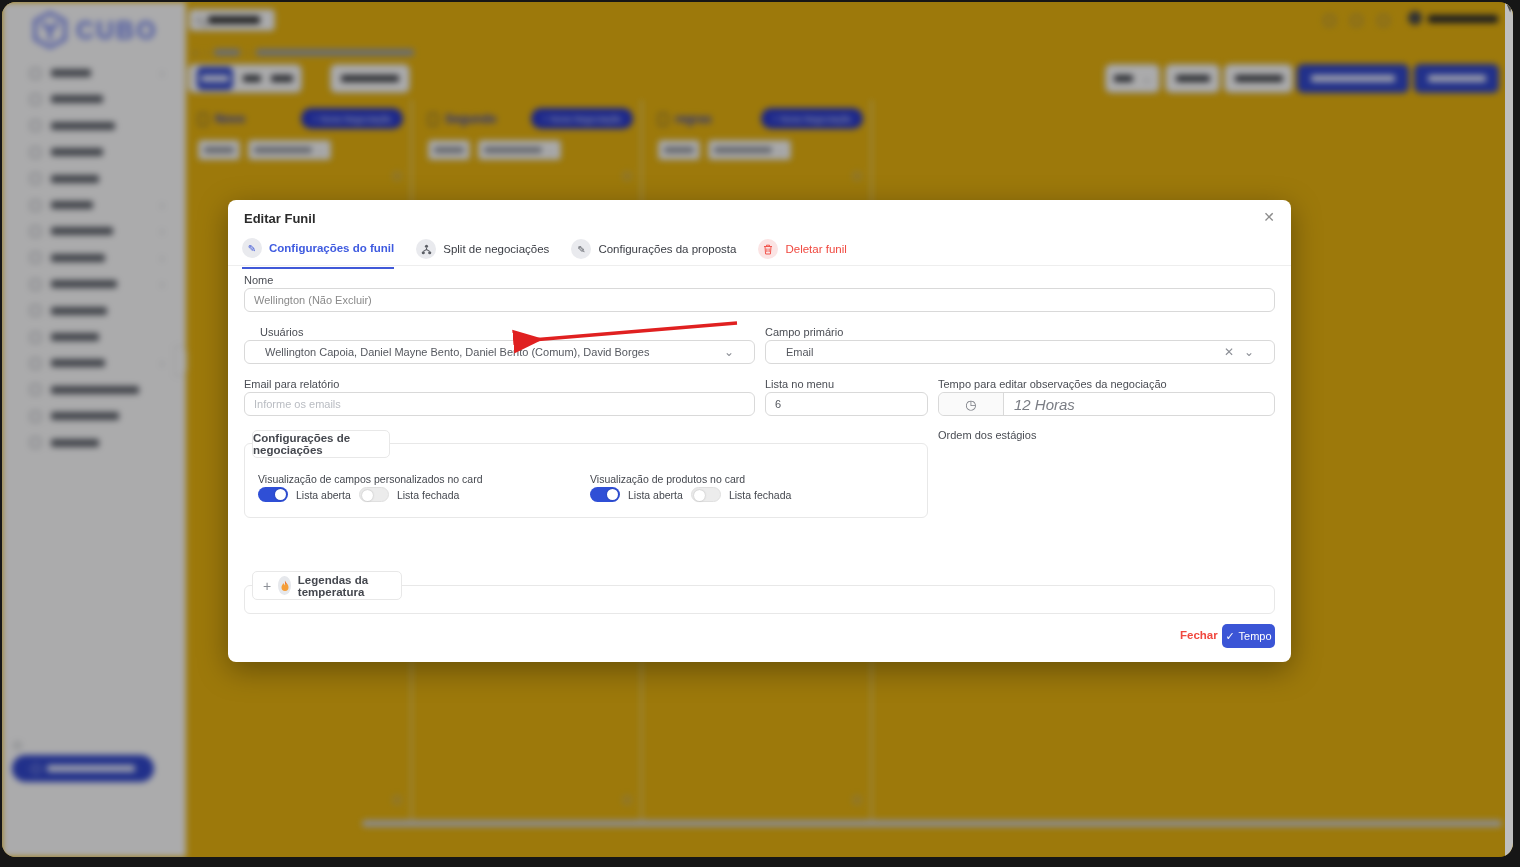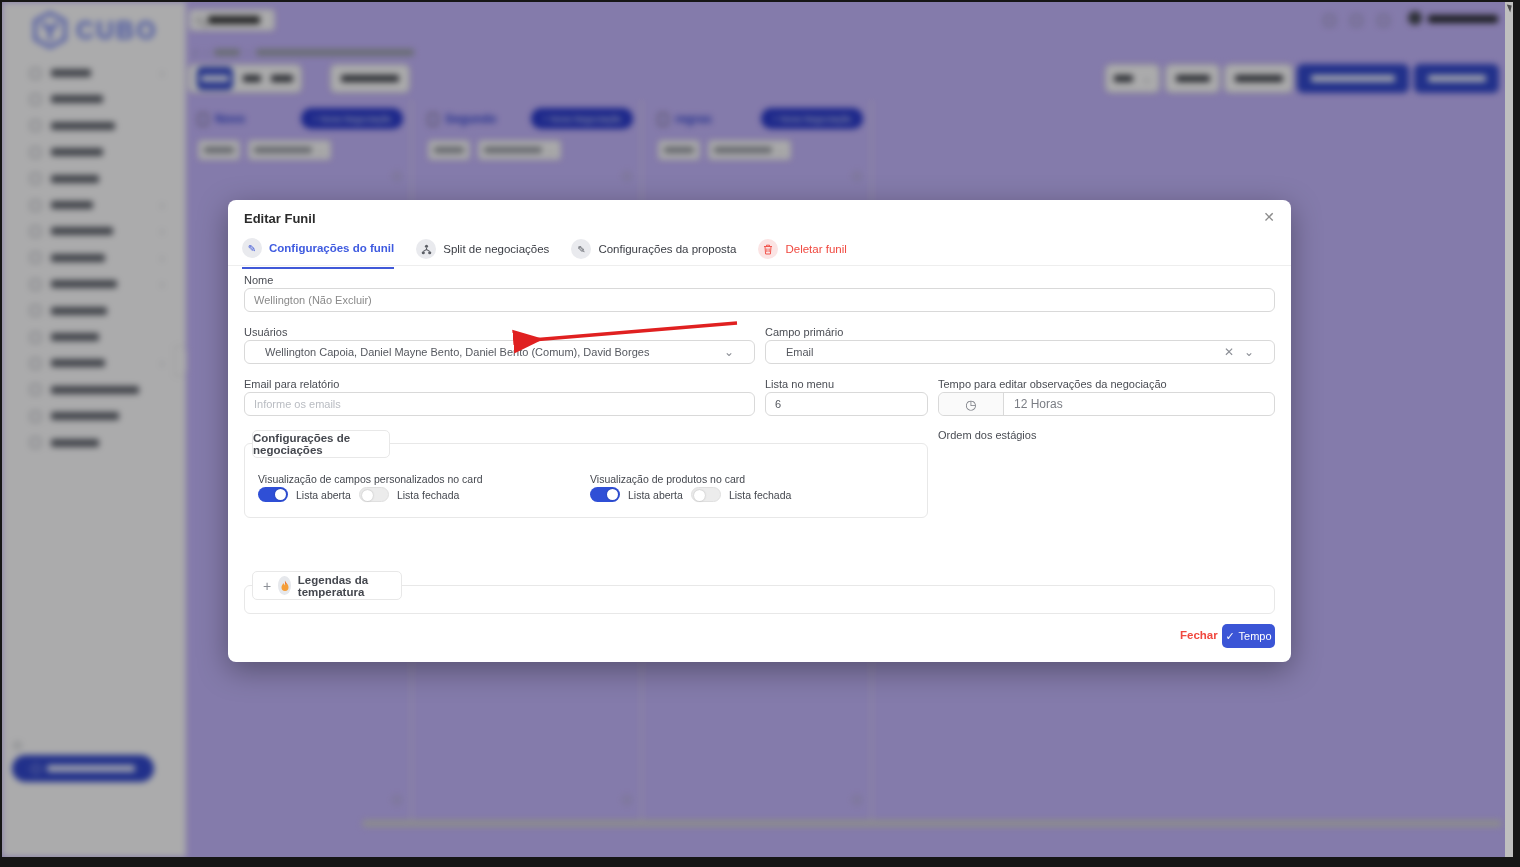--- a/index.html
+++ b/index.html
@@ -1,19 +1,19 @@
 <!DOCTYPE html>
 <html><head>
 <meta charset="utf-8">
 <style>
   * { margin:0; padding:0; box-sizing:border-box; }
   html,body { width:1520px; height:867px; background:#101010; overflow:hidden;
               font-family:"Liberation Sans", sans-serif; }
   #root { position:relative; width:1520px; height:867px; background:#161616; }
-  .app { position:absolute; left:2px; top:2px; width:1511px; height:855px; background:#c4b5fd; overflow:hidden; }
+  .app { position:absolute; left:2px; top:2px; width:1511px; height:855px; background:#eab308; overflow:hidden;border-radius:14px; }
 
   
   .bg { position:absolute; left:0; top:0; width:1503px; height:855px; filter:blur(3px); }
   .sidebar { position:absolute; left:0; top:0; width:184px; height:855px; background:#ffffff; border-right:1px solid #ededed; }
   .logo { position:absolute; left:28px; top:8px; display:flex; align-items:center; gap:6px; }
   .logo-text { font-size:25px; font-weight:700; color:#6b7ef0; letter-spacing:2px; }
   .sb-item { position:absolute; left:0; width:184px; height:26px; display:flex; align-items:center; }
   .sb-ico { width:11px; height:11px; border:1.5px solid #8a8f98; border-radius:3px; margin-left:28px; }
   .sb-bar { height:8px; background:#5d6169; border-radius:2px; margin-left:10px; }
   .sb-chev { position:absolute; right:22px; color:#9aa0a8; font-size:11px; }
@@ -79,21 +79,21 @@
   .lbl { position:absolute; font-size:11px; color:#4a4d54; }
   .inp { position:absolute; height:24px; background:#fff; border:1px solid #d9d9d9; border-radius:6px; font-family:"Liberation Sans", sans-serif; font-size:11px; color:#8a8a8a; padding:0 9px; outline:none; }
   .sel { position:absolute; height:24px; background:#fff; border:1px solid #d9d9d9; border-radius:6px; display:flex; align-items:center; padding:0 20px; font-size:11px; color:#55585f; }
   .sel .grow { flex:1; }
   .chev { color:#8c8f96; font-size:12px; line-height:10px; }
   .clear-x { color:#8c8f96; font-size:12px; margin-right:10px; }
   .inp::placeholder { color:#b9bcc2; }
 
   .group-tempo { position:absolute; left:710px; top:192px; width:337px; height:24px; border:1px solid #d9d9d9; border-radius:6px; display:flex; align-items:center; background:#fff; }
   .tempo-prefix { width:65px; height:100%; border-right:1px solid #d9d9d9; background:#fafafa; display:flex; align-items:center; justify-content:center; color:#7a7d84; font-size:13px; border-radius:6px 0 0 6px; }
-  .tempo-val { padding-left:10px; color:#7a7d84; font-size:12px; }
+  .tempo-val { padding-left:10px; color:#7a7d84; font-size:15px;font-style:italic; }
 
   .fieldset { position:absolute; left:16px; top:243px; width:684px; height:75px; border:1px solid #e8e8e8; border-radius:6px; }
   .legend-box { position:absolute; background:#fff; border:1px solid #e8e8e8; border-radius:5px; display:flex; align-items:center; font-weight:700; color:#45484f; font-size:11.5px; z-index:2; }
   .legend-vis { left:24px; top:230px; width:138px; height:28px; justify-content:center; }
   .vis-cap { position:absolute; top:273px; font-size:10.5px; color:#45484f; }
   .toggle-row { position:absolute; top:287px; display:flex; align-items:center; gap:8px; }
   .switch { width:30px; height:15px; border-radius:8px; position:relative; }
   .switch.on { background:#2f4fd6; }
   .switch.off { background:#ececec; border:1px solid #e0e0e0; }
   .knob { position:absolute; top:2px; width:11px; height:11px; background:#fff; border-radius:50%; box-shadow:0 0 2px rgba(0,0,0,0.25); }
@@ -346,21 +346,21 @@
               </svg>
           </span>
           <span class="tab-lbl">Deletar funil</span>
         </div>
       </div>
       <div class="tabs-rule"></div>
 
       <div class="lbl" style="left:16px; top:74px;">Nome</div>
       <input class="inp" style="left: 16px; top: 88px; width: 1031px;" value="Wellington (Não Excluir)">
 
-      <div class="lbl" style="left:16px; top:126px;">Usuários</div>
+      <div class="lbl" style="left:32px; top:126px;">Usuários</div>
       <div class="sel" style="left:16px; top:140px; width:511px;">
         <span class="grow">Wellington Capoia, Daniel Mayne Bento, Daniel Bento (Comum), David Borges</span>
         <span class="chev">⌄</span>
       </div>
       <div class="lbl" style="left:537px; top:126px;">Campo primário</div>
       <div class="sel" style="left:537px; top:140px; width:510px;">
         <span class="grow">Email</span>
         <span class="clear-x">✕</span>
         <span class="chev">⌄</span>
       </div>

